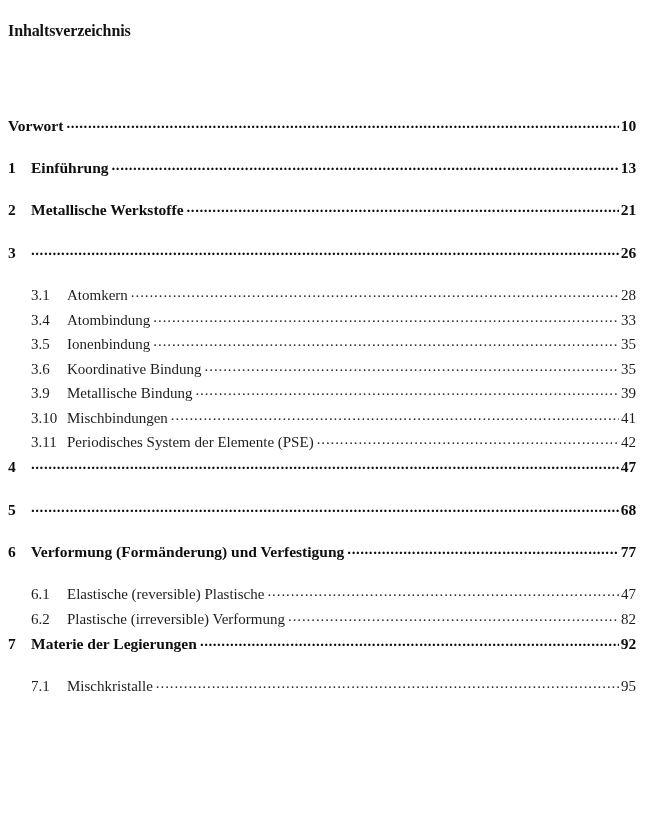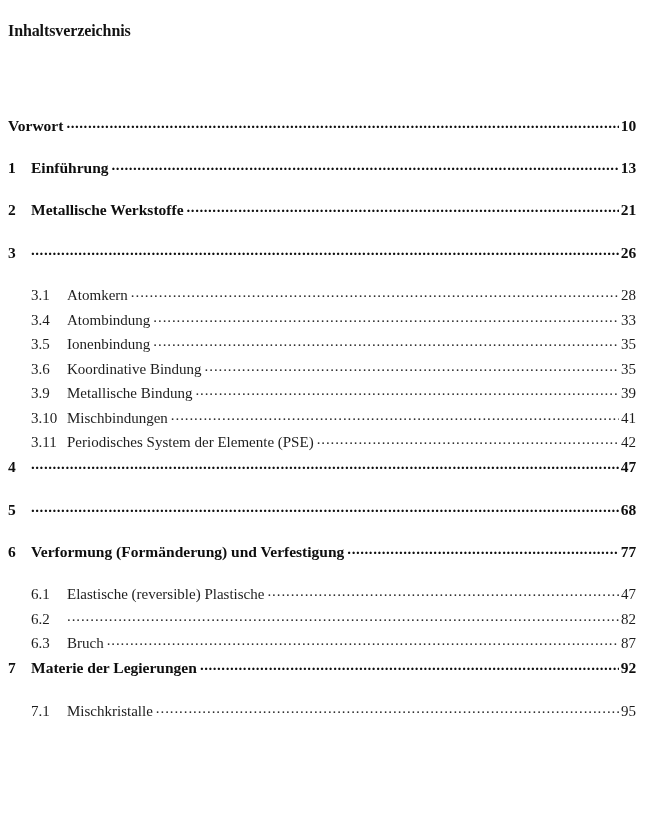--- a/index.html
+++ b/index.html
@@ -216,28 +216,23 @@
         <span class="pageno">77</span>
       </li>
       <li class="toc-entry level-2">
         <span class="num">6.1</span>
         <span class="label">Elastische (reversible) Plastische</span>
         <span class="leader"></span>
         <span class="pageno">47</span>
       </li>
       <li class="toc-entry level-2">
         <span class="num">6.2</span>
+        <span class="label">Plastische (irreversible) Verformung</span>
         <span class="leader"></span>
         <span class="pageno">82</span>
-      </li>
-      <li class="toc-entry level-2">
-        <span class="num">6.3</span>
-        <span class="label">Bruch</span>
-        <span class="leader"></span>
-        <span class="pageno">87</span>
       </li>
       <li class="toc-entry level-1">
         <span class="num">7</span>
         <span class="label">Materie der Legierungen</span>
         <span class="leader"></span>
         <span class="pageno">92</span>
       </li>
       <li class="toc-entry level-2">
         <span class="num">7.1</span>
         <span class="label">Mischkristalle</span>

